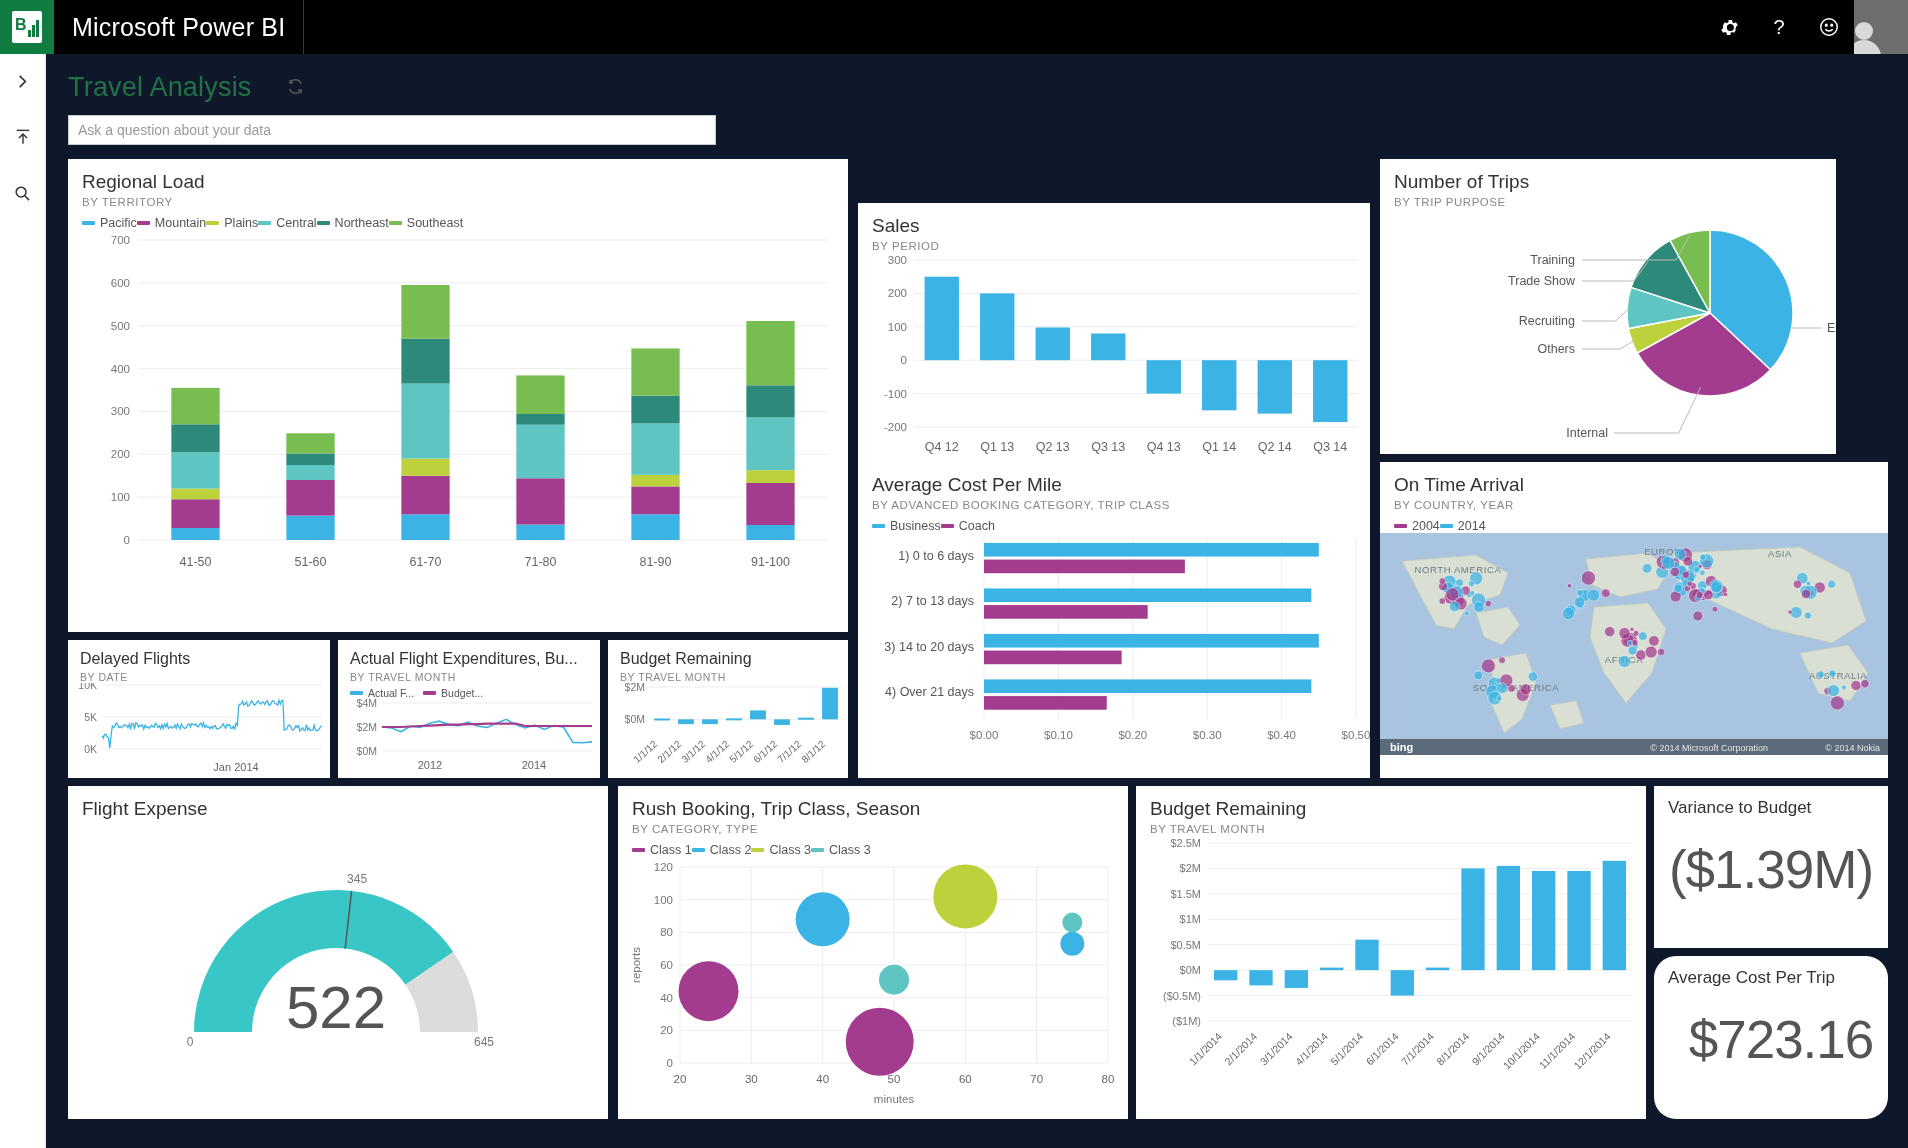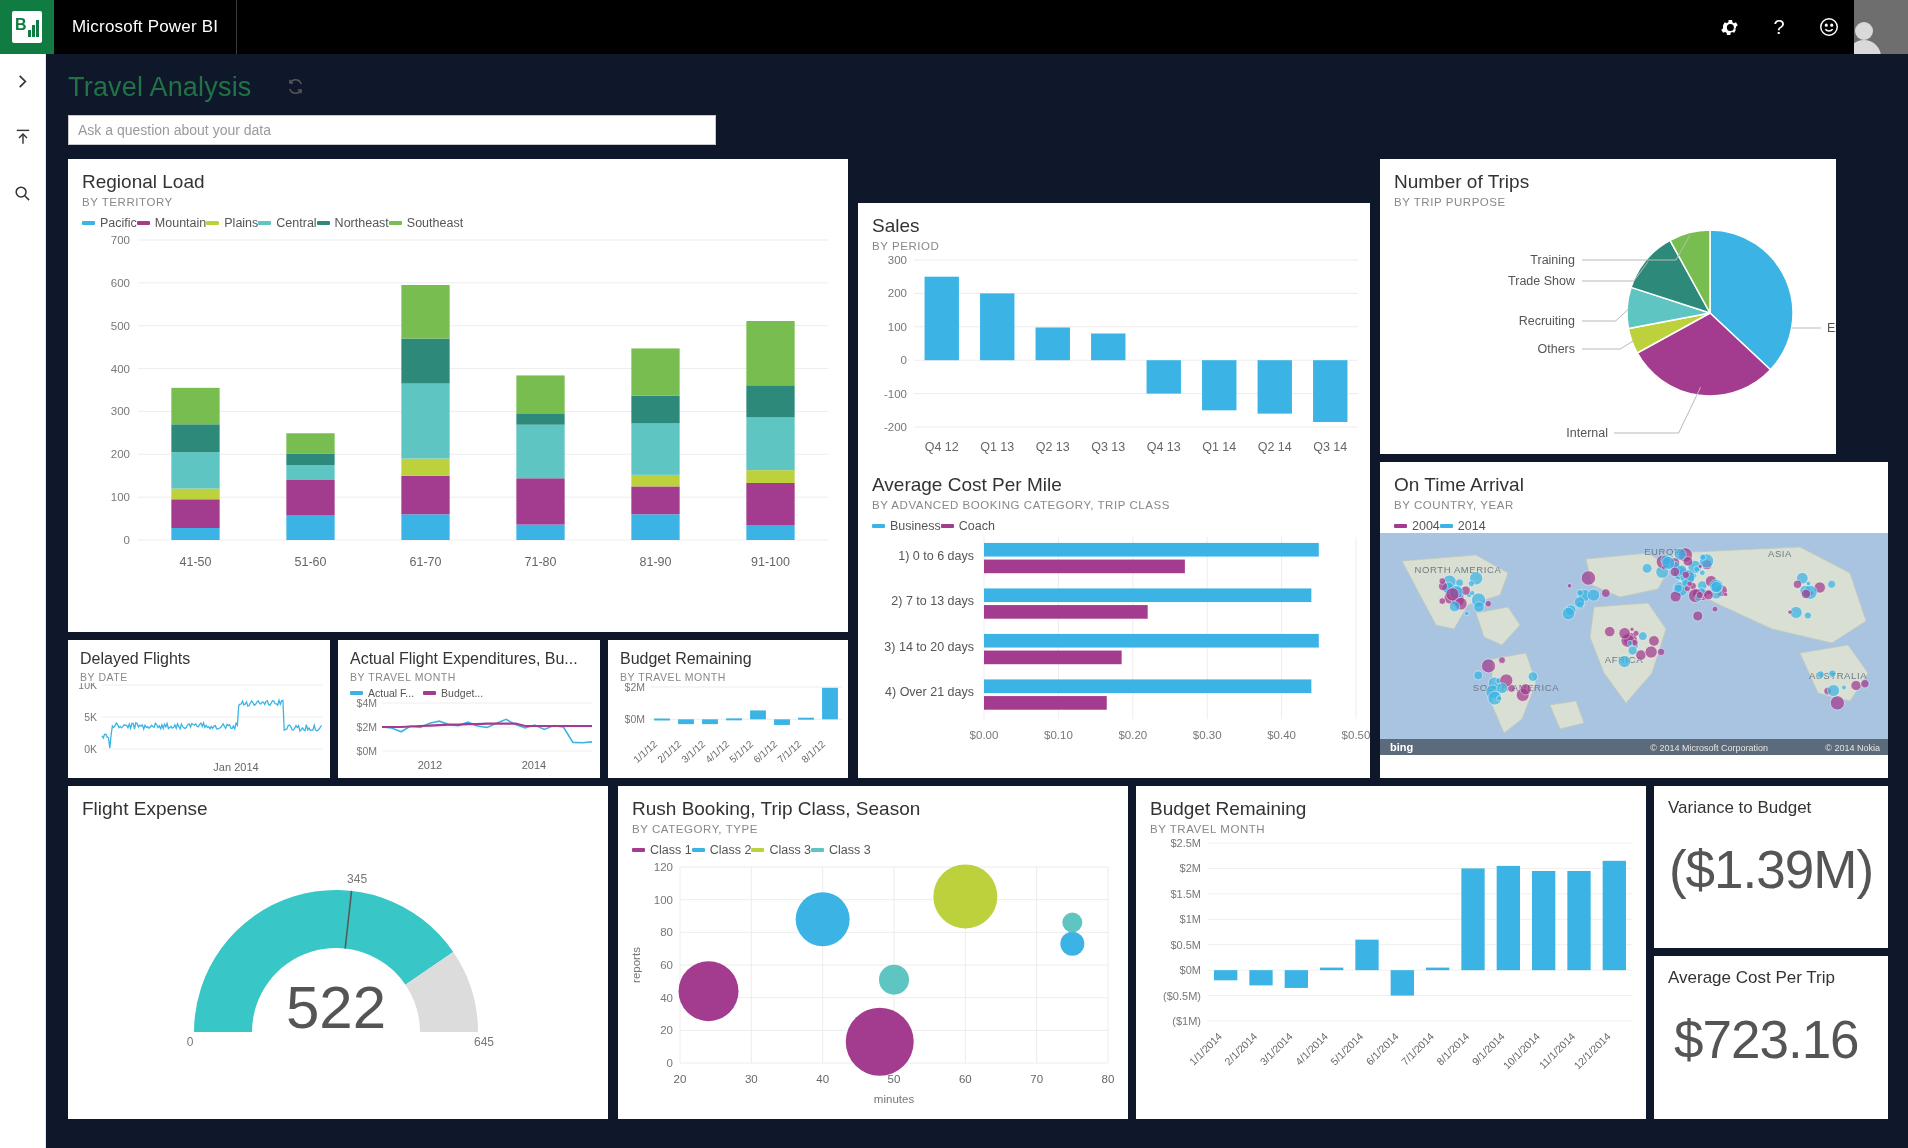--- a/index.html
+++ b/index.html
@@ -27,21 +27,21 @@
     position: absolute; left: 3px; top: 6px;
     font-size: 16px; font-weight: bold; color: #107c41; line-height: 1;
   }
   .logo-glyph .bars { position: absolute; right: 3px; bottom: 6px; display: flex; align-items: flex-end; gap: 1px; }
   .logo-glyph .bars i { display:block; width: 3px; background: #107c41; }
   .logo-glyph .bars i:nth-child(1){ height: 7px; }
   .logo-glyph .bars i:nth-child(2){ height: 12px; }
   .logo-glyph .bars i:nth-child(3){ height: 17px; }
 
   .brand-title {
-    color: #ffffff; font-size: 17px; font-weight: 300; padding-left: 18px;
+    color: #ffffff; font-size: 25px; font-weight: 300; padding-left: 18px;
     letter-spacing: 0.2px; white-space: nowrap;
   }
   .topbar-sep { width: 1px; height: 54px; background: #3a3a3a; margin-left: 18px; }
   .topbar-right {
     margin-left: auto; display: flex; align-items: center; height: 54px;
   }
   .tb-icon {
     width: 50px; height: 54px; display: flex; align-items: center; justify-content: center;
     color: #ffffff; font-size: 20px; cursor: pointer;
   }
@@ -766,23 +766,23 @@
 
     <div class="tile" style="left:1586px; top:627px; width:234px; height:162px;">
       <div class="tile-pad">
         <div class="tile-title" style="font-size:17px">Variance to Budget</div>
       </div>
       <div style="display:flex;align-items:center;justify-content:center;height:104px;">
         <div class="kpi-value">($1.39M)</div>
       </div>
     </div>
 
-    <div class="tile" style="left:1586px; top:797px; width:234px; height:163px;">
+    <div class="tile" style="left:1586px; top:797px; width:234px; height:163px;border-radius:22px;">
       <div class="tile-pad">
         <div class="tile-title" style="font-size:17px">Average Cost Per Trip</div>
       </div>
-      <div style="display:flex;align-items:center;height:104px;margin-left:20px;">
+      <div style="display:flex;align-items:center;justify-content:center;height:104px;margin-left:20px;">
         <div class="kpi-value">$723.16</div>
       </div>
     </div>
 
   </div>
 </div>
 
 </body></html>

